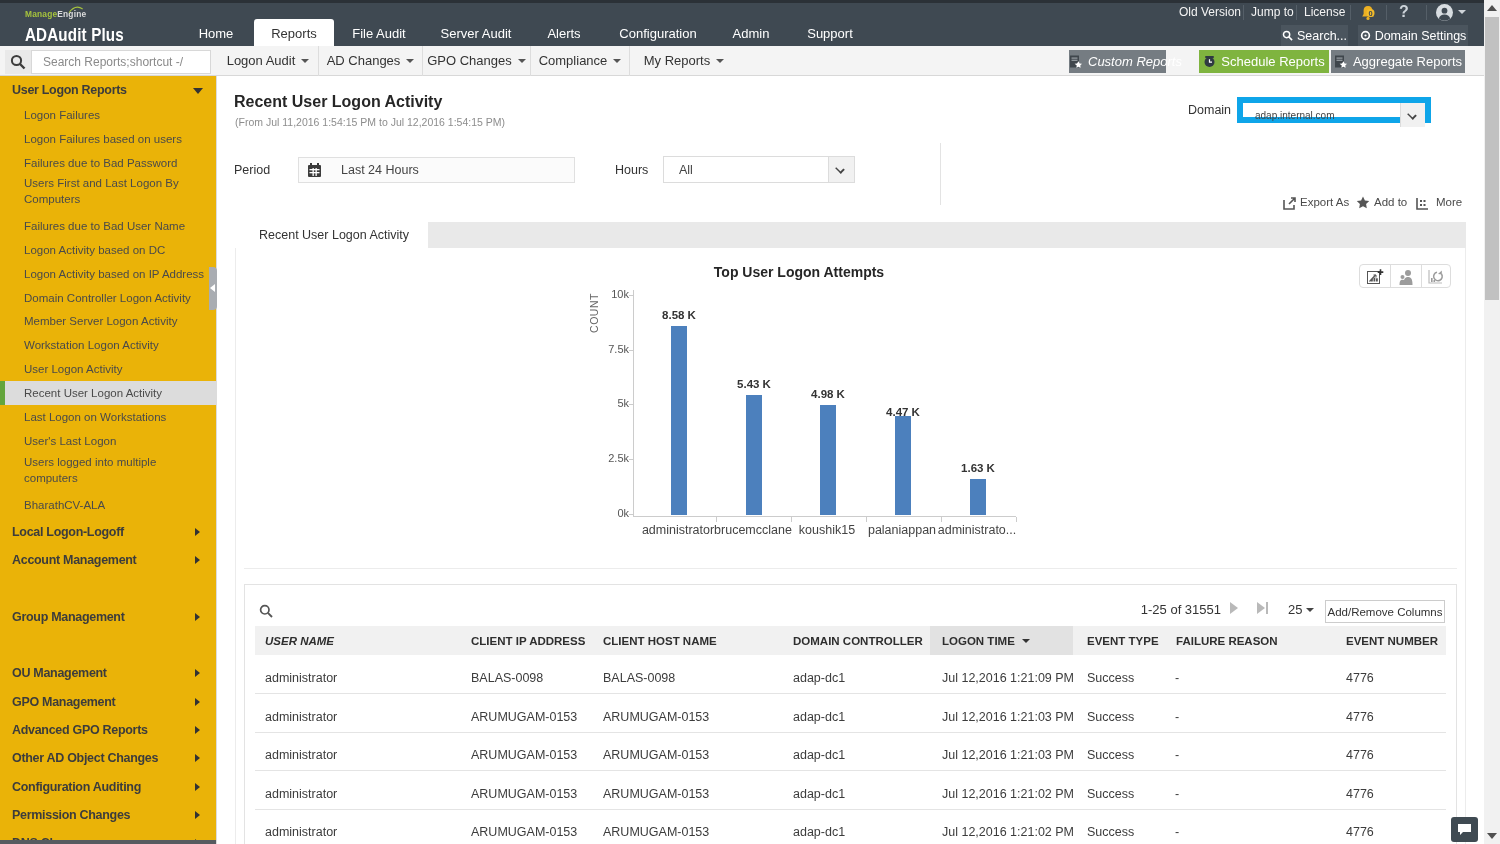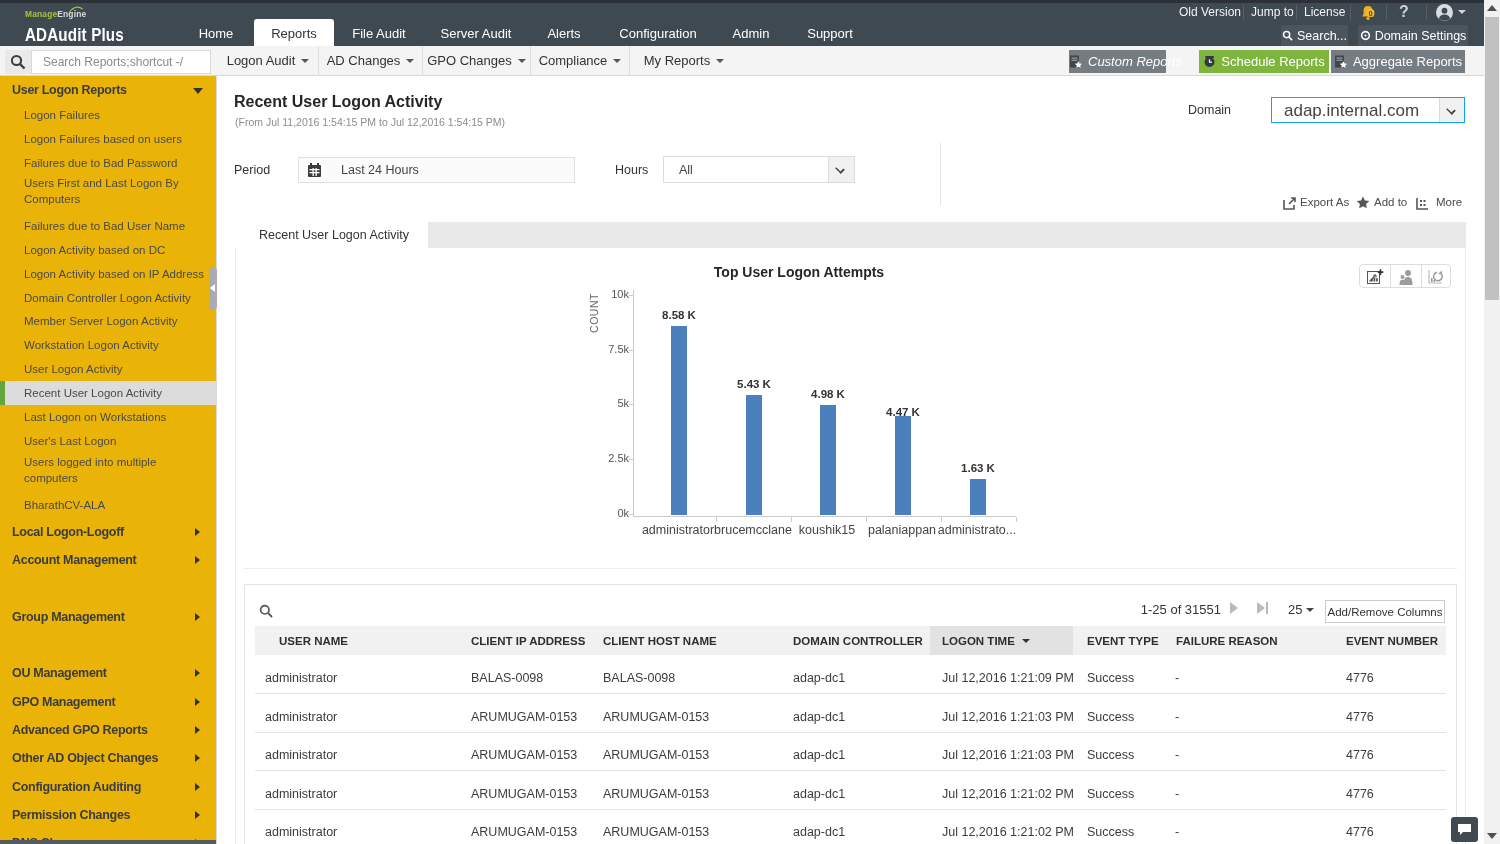--- a/index.html
+++ b/index.html
@@ -37,21 +37,21 @@
 .scaret-r{position:absolute;right:17px;top:50%;margin-top:-4px;width:0;height:0;border-top:4.5px solid transparent;border-bottom:4.5px solid transparent;border-left:5.5px solid #333;}
 .scaret-d{position:absolute;right:14px;top:50%;margin-top:-2px;width:0;height:0;border-left:5px solid transparent;border-right:5px solid transparent;border-top:6px solid #333;}
 #shandle{position:absolute;left:209px;top:267px;width:8px;height:43px;background:#a9adb2;border-radius:0 4px 4px 0;}
 #shandle:after{content:"";position:absolute;left:1px;top:17px;width:0;height:0;border-top:4px solid transparent;border-bottom:4px solid transparent;border-right:5px solid #fff;}
 
 
 #content{position:absolute;left:217px;top:76px;width:1267px;height:768px;background:#fff;}
 #ctitle{position:absolute;left:17px;top:17px;font-size:16px;font-weight:bold;color:#262626;}
 #csub{position:absolute;left:18px;top:40px;font-size:10.5px;color:#8d8d8d;}
 #domainlbl{position:absolute;left:971px;top:27px;font-size:12.5px;color:#333;}
-#domainbox{position:absolute;left:1020px;top:21px;width:194px;height:26px;background:#fff;border:1px solid #0ea5e9;font-size:17px;color:#444;line-height:25px;padding-left:12px;margin-left:34px;}
+#domainbox{position:absolute;left:1020px;top:21px;width:194px;height:26px;background:#fff;border:6px solid #0ea5e9;font-size:10px;color:#444;line-height:25px;padding-left:12px;}
 #domaincaret{position:absolute;right:0;top:0;width:25px;height:24px;background:#f1f1f1;border-left:1px solid #dcdcdc;}
 .chev{position:absolute;left:7px;top:8px;width:8px;height:8px;border-right:2px solid #444;border-bottom:2px solid #444;transform:rotate(45deg) scale(1,.7);}
 #periodlbl{position:absolute;left:17px;top:87px;font-size:12.5px;color:#333;}
 #periodbox{position:absolute;left:81px;top:81px;width:277px;height:26px;background:#fbfbfb;border:1px solid #e0e0e0;}
 #periodtext{position:absolute;left:42px;top:0;font-size:12.5px;color:#444;line-height:25px;}
 #hourslbl{position:absolute;left:398px;top:87px;font-size:12.5px;color:#333;}
 #hoursbox{position:absolute;left:446px;top:80px;width:192px;height:27px;background:#fff;border:1px solid #dcdcdc;font-size:12.5px;color:#444;line-height:26px;padding-left:15px;}
 #vsep{position:absolute;left:723px;top:67px;width:1px;height:62px;background:#e3e3e3;}
 .exlink{position:absolute;top:120px;font-size:11.5px;color:#4a4a4a;white-space:nowrap;}
 #tabstrip{position:absolute;left:18px;top:146px;width:1231px;height:26px;background:#e9e9e9;}
@@ -327,21 +327,21 @@
         </svg>
       <div class="abs" style="right:237px;top:17px;font-size:13px;color:#333;">1-25 of 31551</div>
       <div class="abs" style="left:985px;top:17px;width:0;height:0;border-top:6px solid transparent;border-bottom:6px solid transparent;border-left:8px solid #b9b9b9;"></div>
       <div class="abs" style="left:1012px;top:17px;width:0;height:0;border-top:6px solid transparent;border-bottom:6px solid transparent;border-left:8px solid #b9b9b9;"></div>
       <div class="abs" style="left:1021px;top:17px;width:2px;height:12px;background:#b9b9b9;"></div>
       <div class="abs" style="left:1043px;top:17px;font-size:13px;color:#333;">25<span class="caret" style="border-top-color:#444;margin-left:4px;"></span></div>
       <div class="abs" style="left:1080px;top:15px;width:120px;height:23px;border:1px solid #ccc;background:#fff;font-size:11.5px;color:#333;text-align:center;line-height:22px;white-space:nowrap;">Add/Remove Columns</div>
     </div>
     <div id="theader">
       <div id="logoncell"></div>
-      <div class="th" style="left:24px;">USER NAME</div>
+      <div class="th" style="left:10px;font-style:italic;">USER NAME</div>
       <div class="th" style="left:216px;">CLIENT IP ADDRESS</div>
       <div class="th" style="left:348px;">CLIENT HOST NAME</div>
       <div class="th" style="left:538px;">DOMAIN CONTROLLER</div>
       <div class="th" style="left:687px;">LOGON TIME <span class="caret" style="border-top-color:#333;margin-left:4px;"></span></div>
       <div class="th" style="left:832px;">EVENT TYPE</div>
       <div class="th" style="left:921px;">FAILURE REASON</div>
       <div class="th" style="left:1091px;text-align:right;">EVENT NUMBER</div>
     </div>
     <div class="row" style="top:70px;">
       <div class="td" style="left:10px;">administrator</div>

